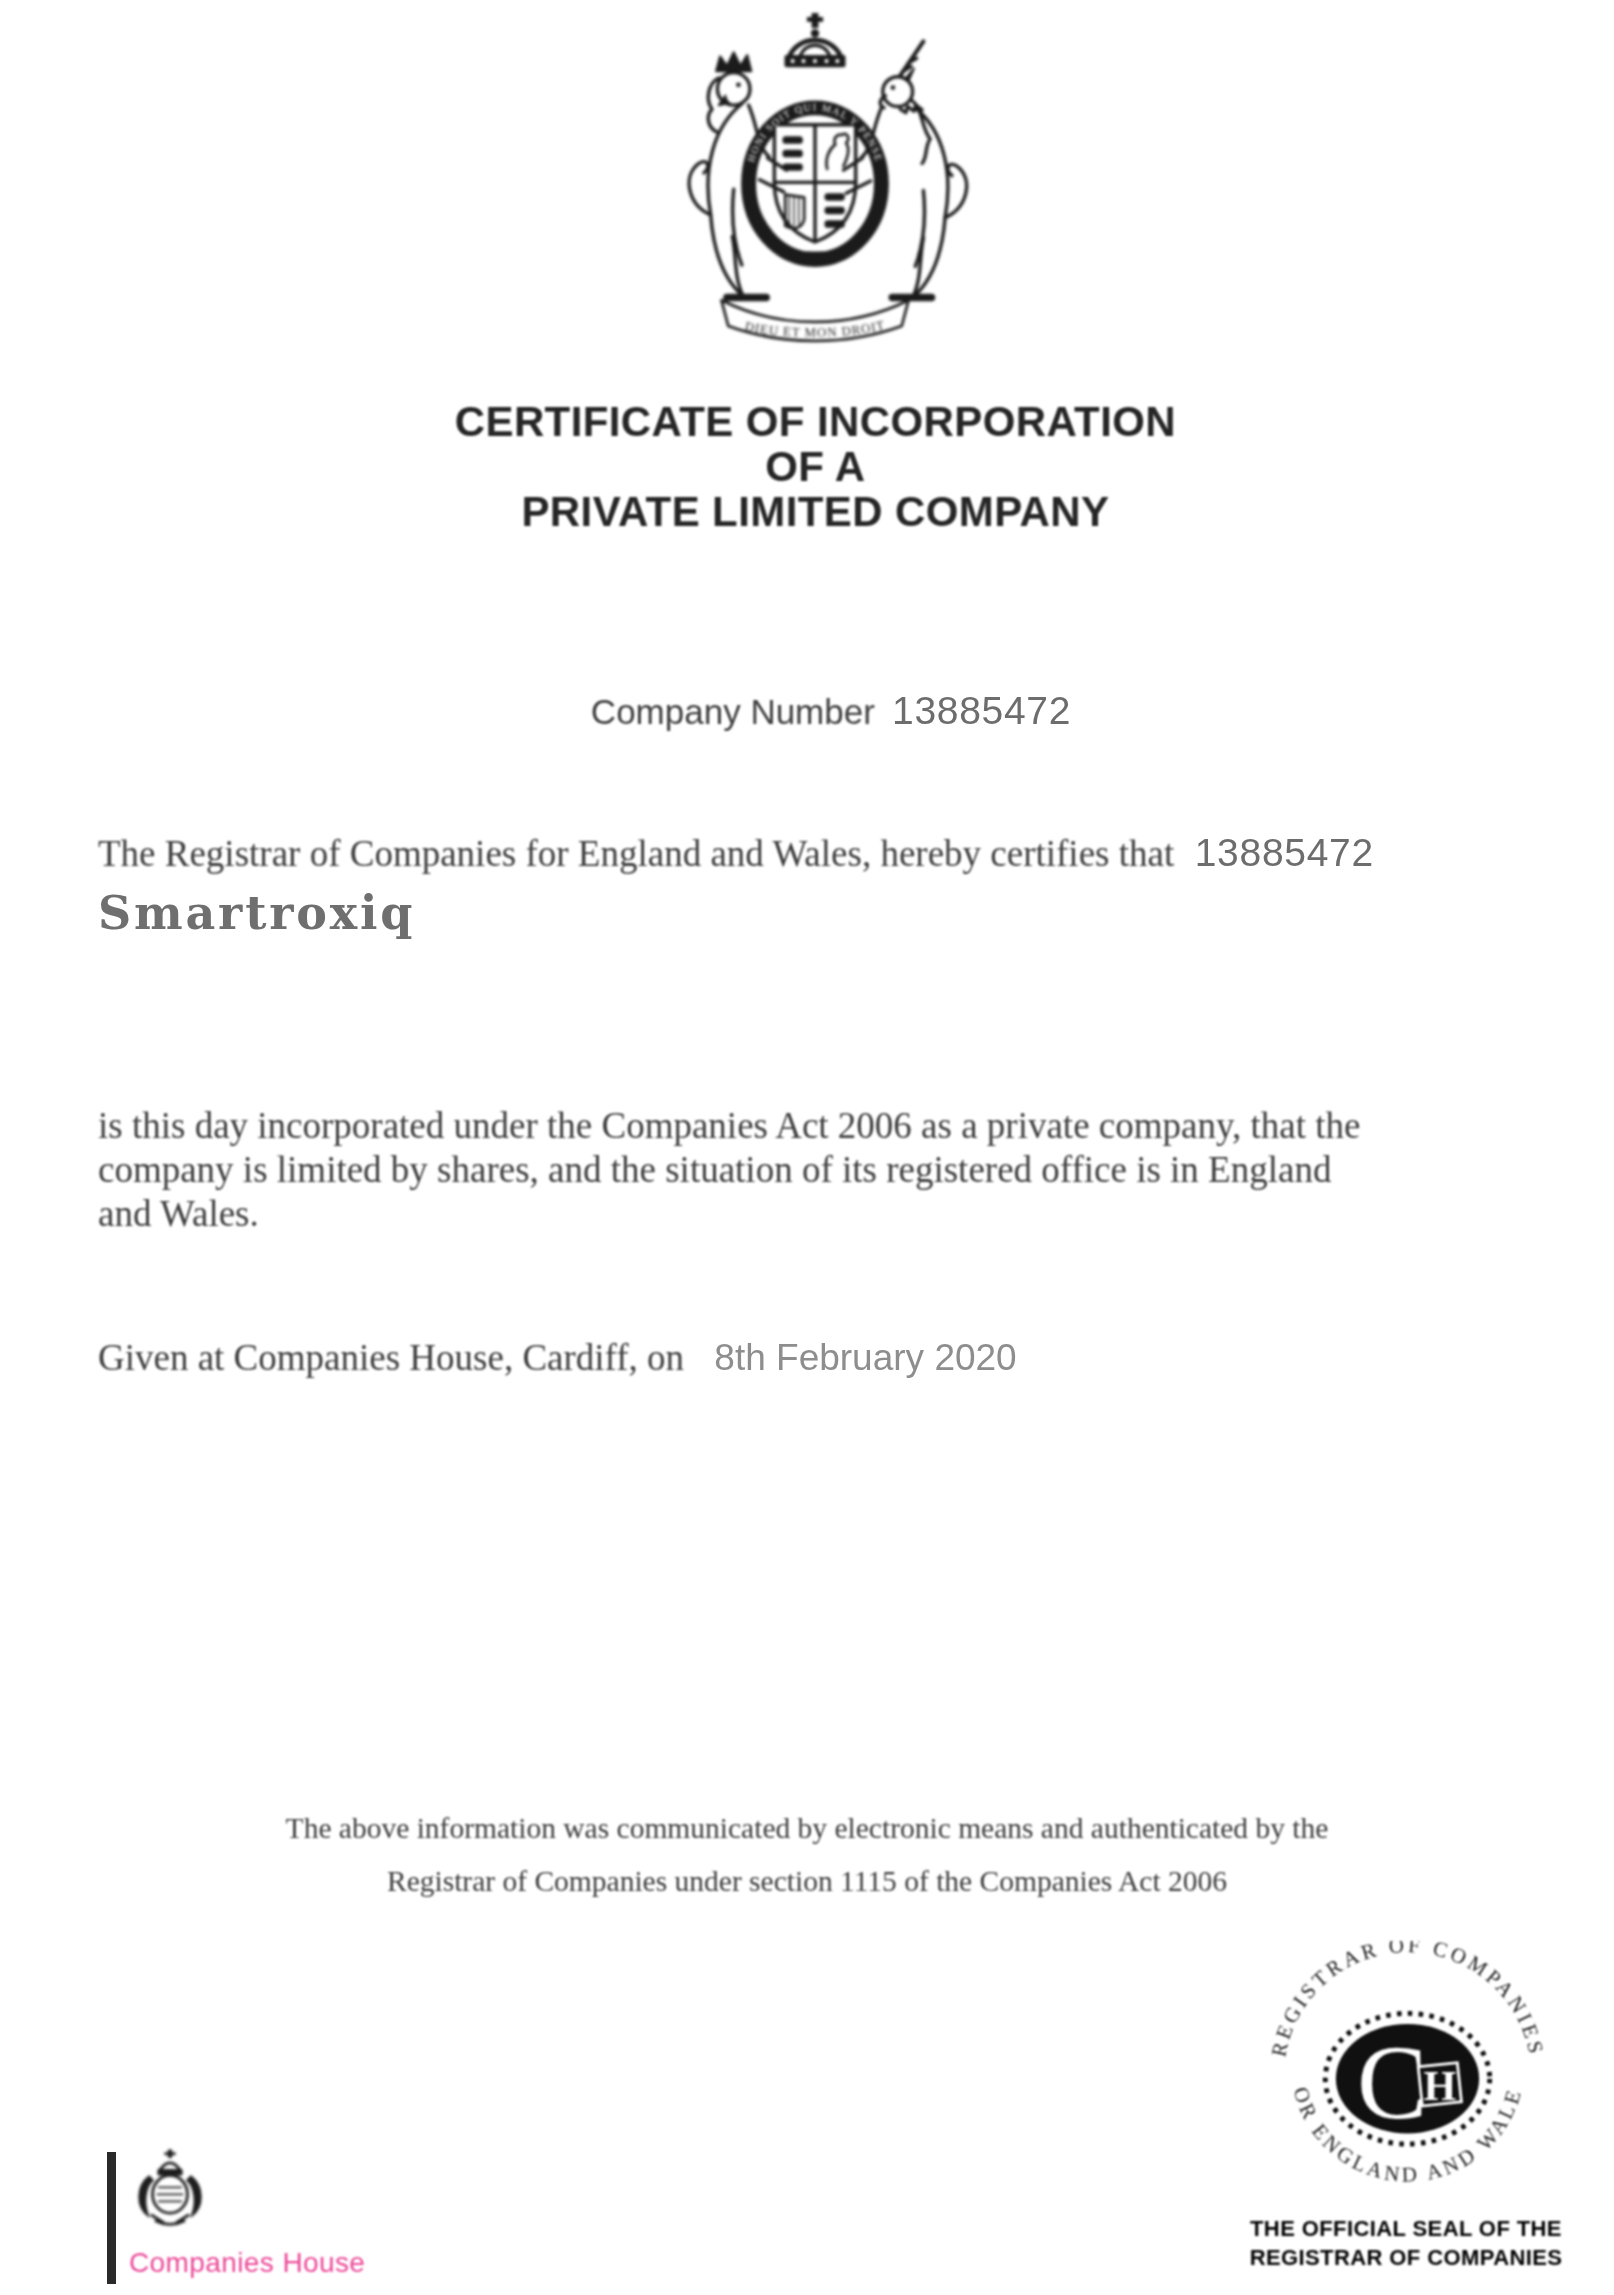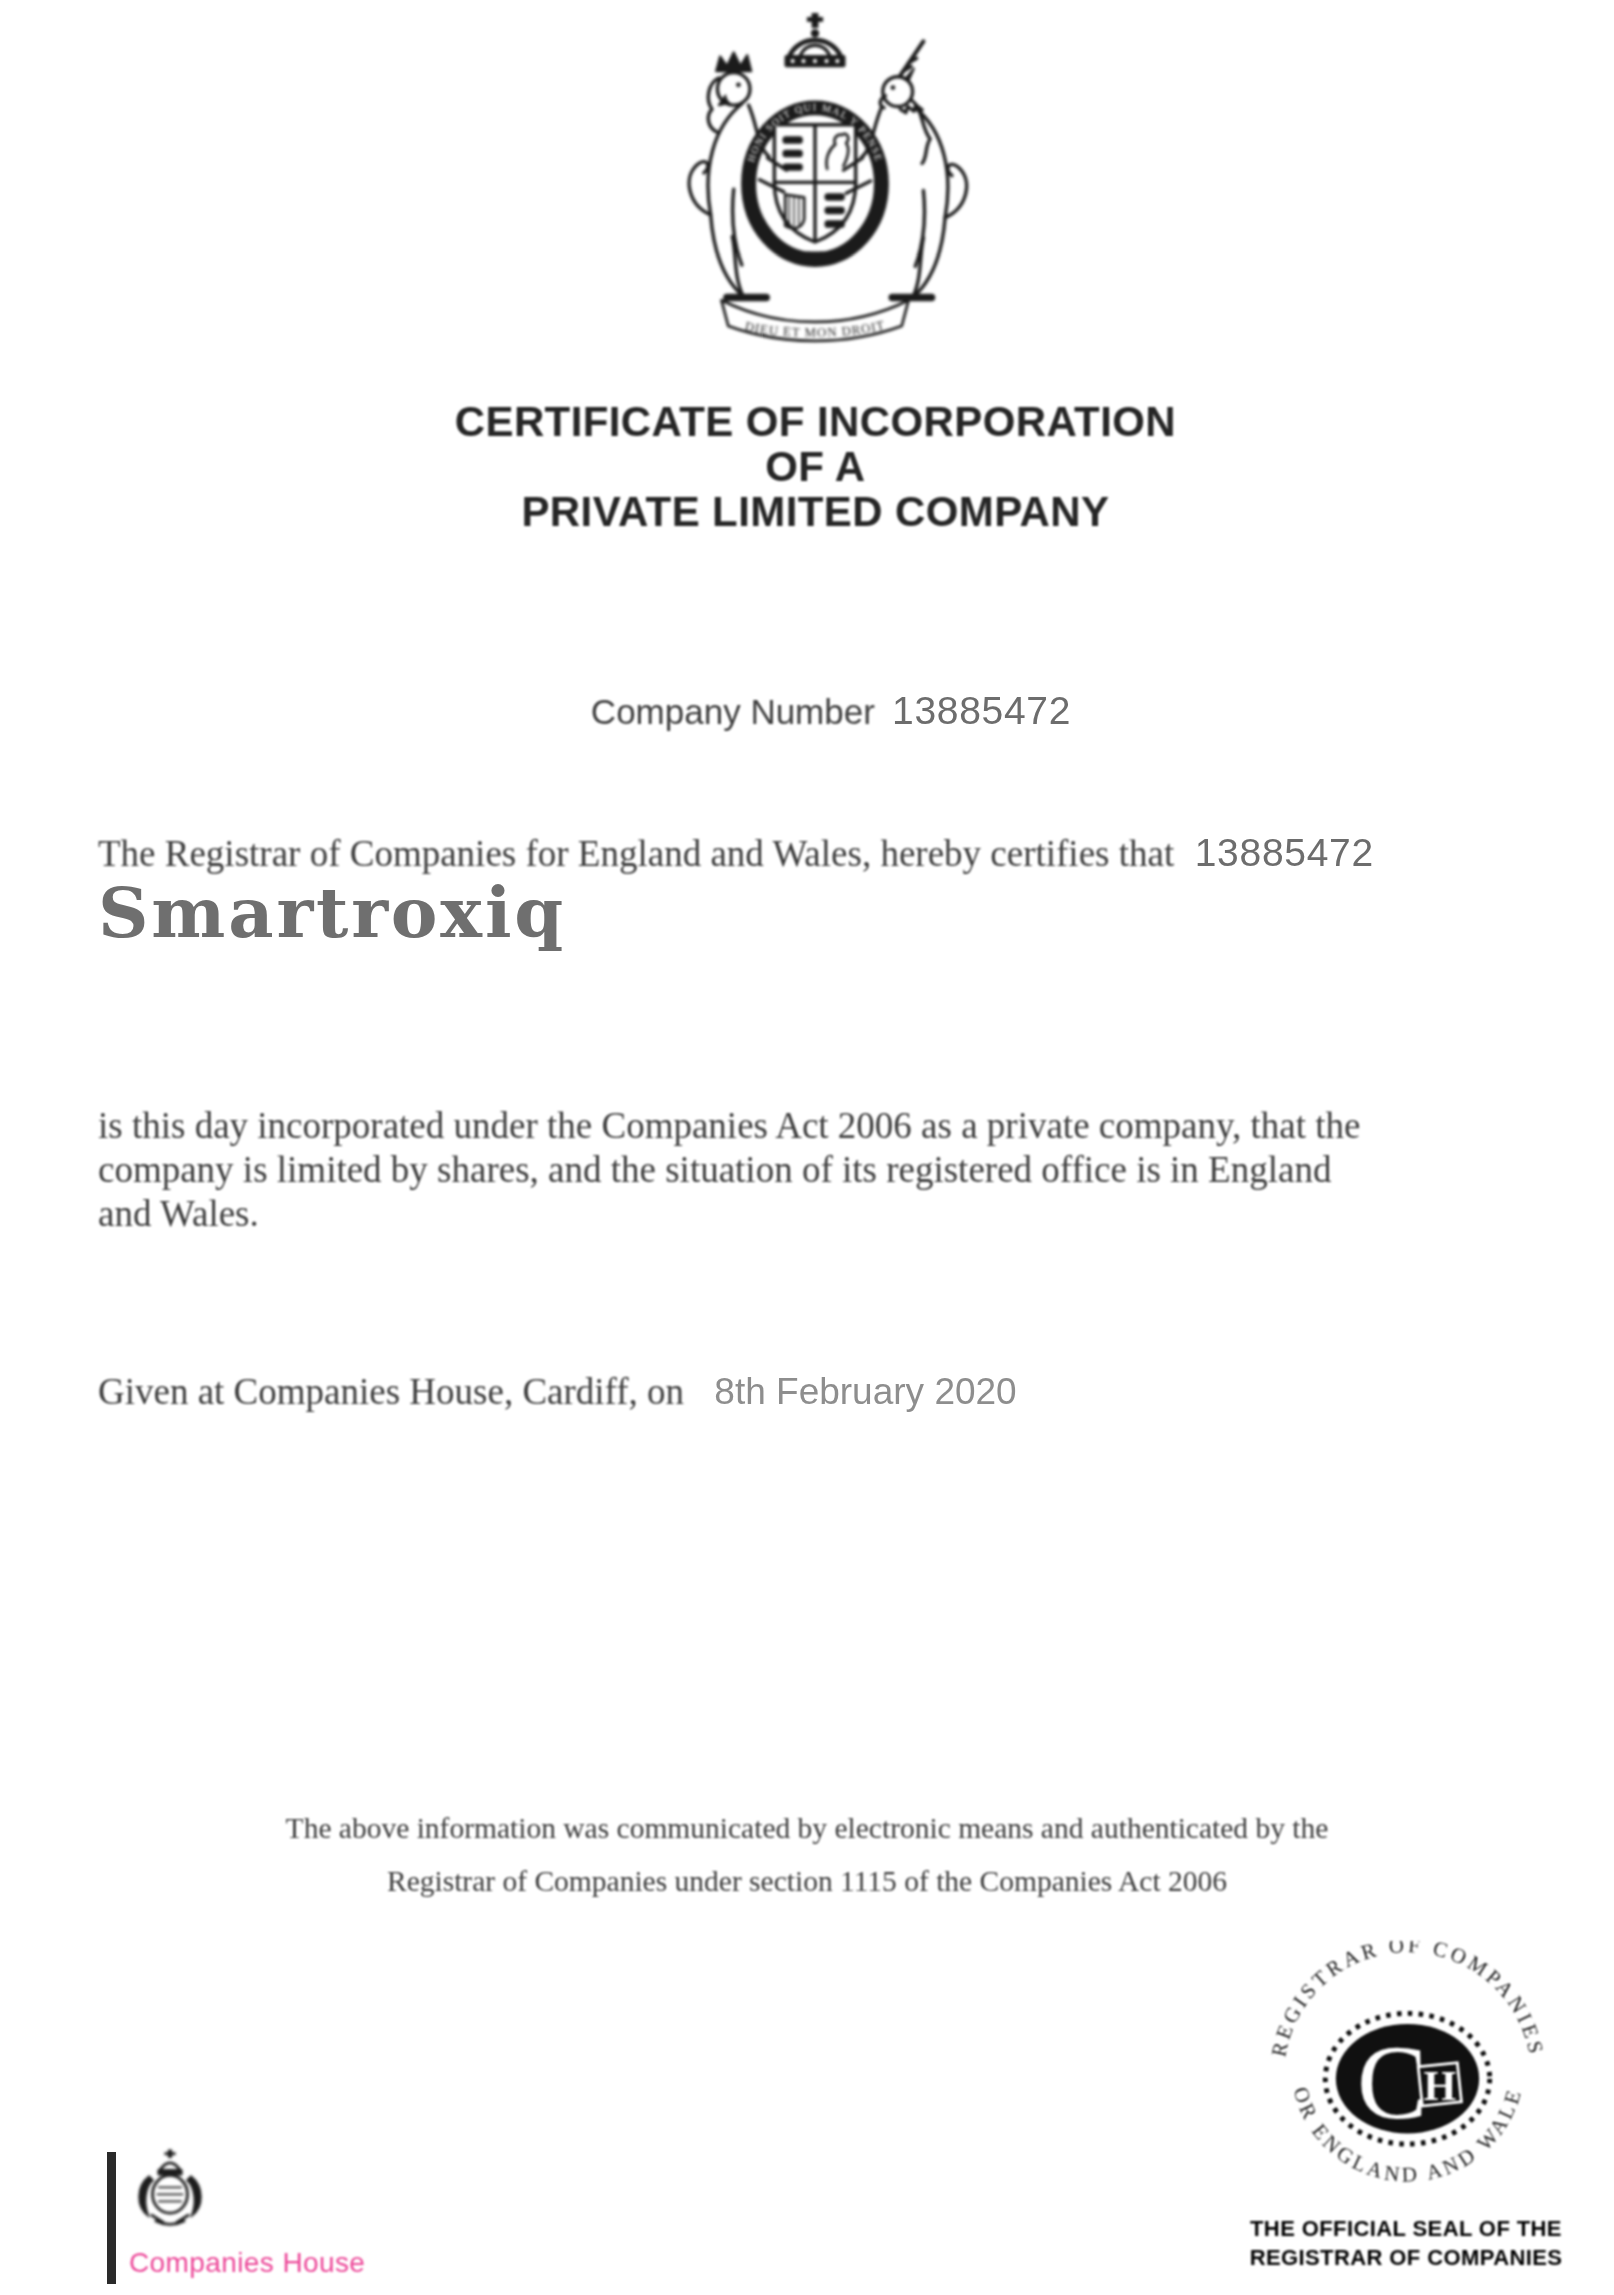--- a/index.html
+++ b/index.html
@@ -23,29 +23,29 @@
   .cnum-label{display:inline-block;font-size:35px;color:#3f3f3f;vertical-align:baseline;}
   .num-gray{display:inline-block;font-size:39px;color:#6d6d6d;letter-spacing:0.7px;vertical-align:baseline;margin-left:14px;}
 
   
   .reg-line{position:absolute;left:98px;top:831px;width:1491px;font-family:"Liberation Serif",serif;
             font-size:37px;line-height:44px;color:#3e3e3e;white-space:nowrap;}
   .reg-line .num-gray{font-family:"Liberation Sans",sans-serif;margin-left:11.3px;font-size:39px;}
 
   
   .cname{position:absolute;left:98px;top:879px;font-family:"DejaVu Serif",serif;font-weight:700;
-         font-size:70px;line-height:68px;color:#6f6f6f;letter-spacing:2.8px;}
+         font-size:46px;line-height:68px;color:#6f6f6f;letter-spacing:2.8px;}
 
   
   .body-par{position:absolute;left:98px;top:1104px;width:1421px;font-family:"Liberation Serif",serif;
             font-size:37px;line-height:44px;color:#3e3e3e;}
 
   
   .given-line{position:absolute;left:98px;top:1336px;font-family:"Liberation Serif",serif;
-              font-size:37px;line-height:44px;color:#3e3e3e;white-space:nowrap;margin-top:34px;}
+              font-size:37px;line-height:44px;color:#3e3e3e;white-space:nowrap;}
   .date-gray{display:inline-block;font-family:"Liberation Sans",sans-serif;font-size:37px;
              color:#8e8e8e;margin-left:21px;vertical-align:baseline;}
 
   
   .footer-par{position:absolute;left:0;top:1802px;width:1614px;text-align:center;
               font-family:"Liberation Serif",serif;font-size:29.5px;line-height:53px;color:#3e3e3e;}
 
   
   .seal{position:absolute;left:1254px;top:1941px;width:307px;height:274px;}
   .seal-caption{position:absolute;left:1236px;top:2214px;width:340px;text-align:center;

